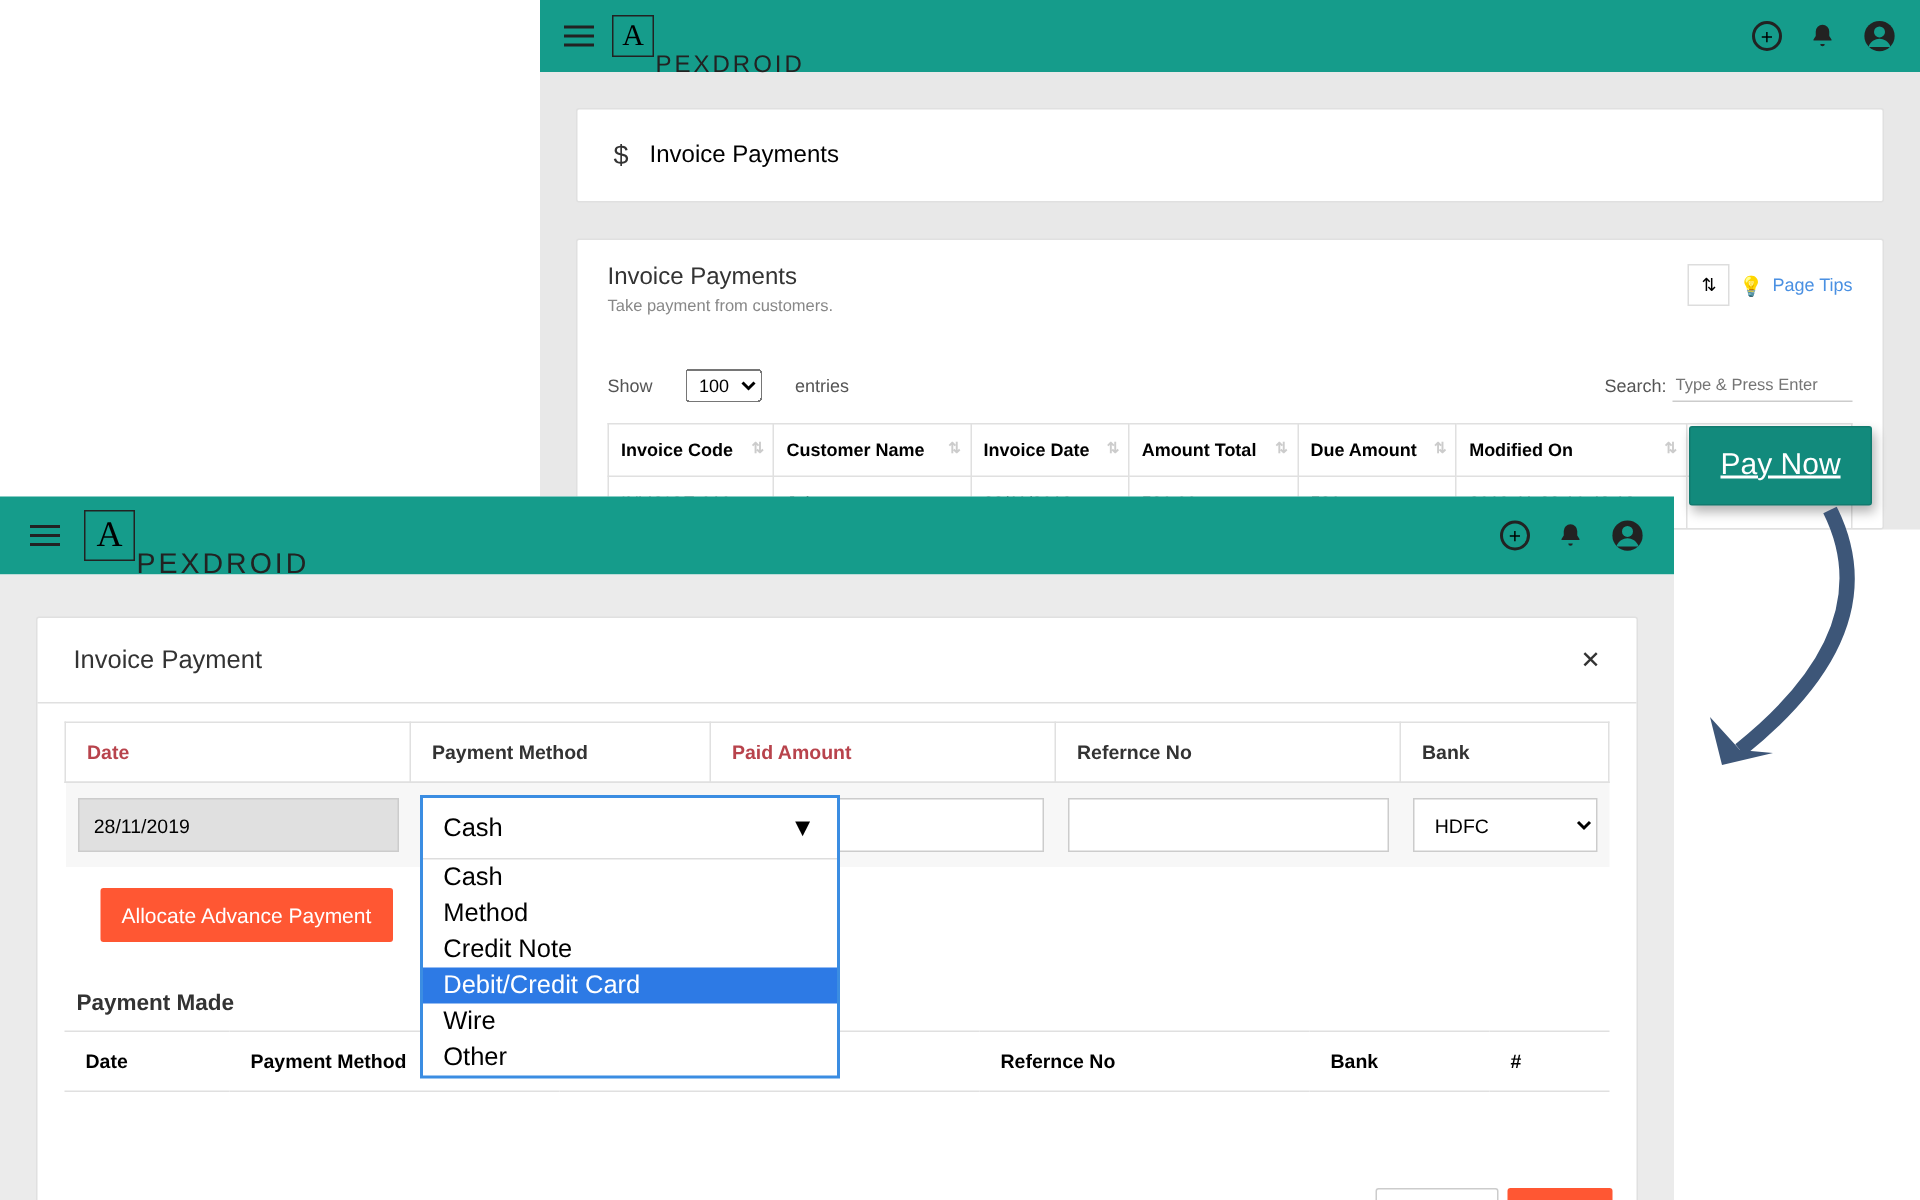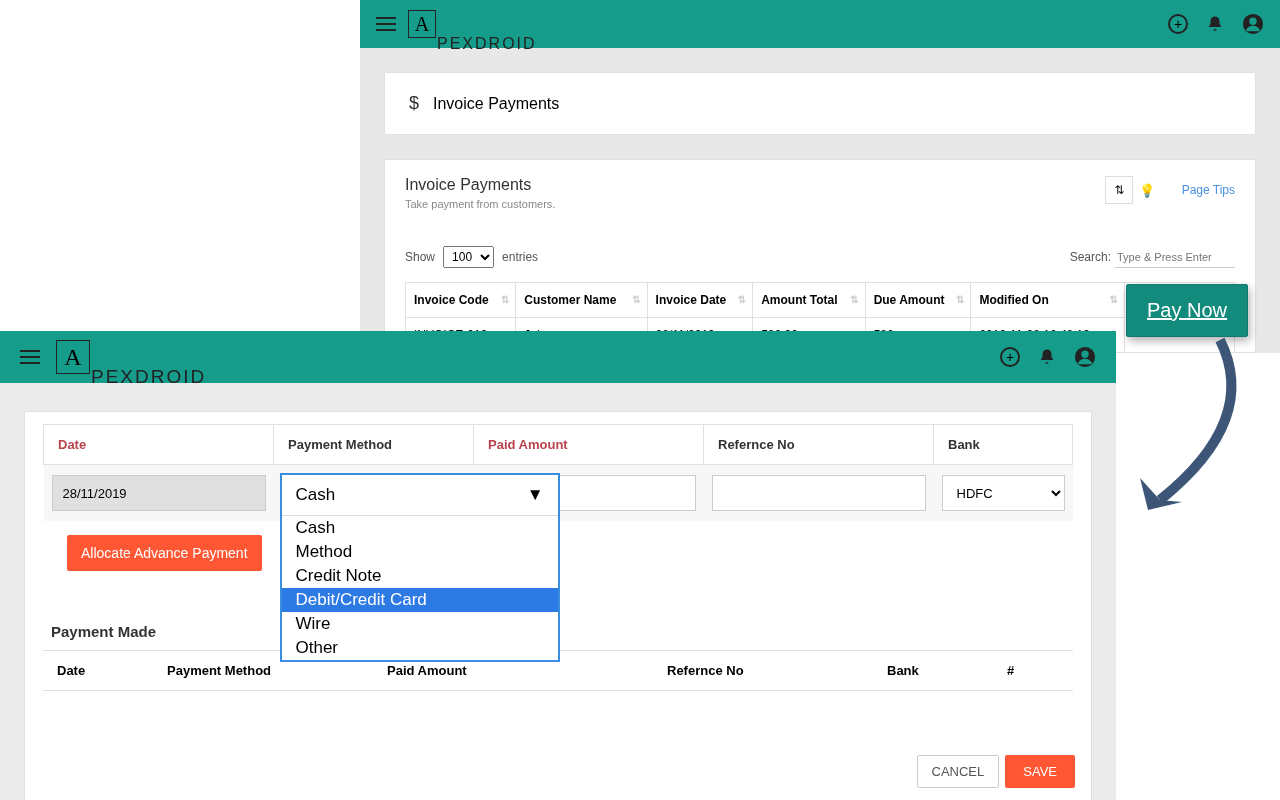--- a/index.html
+++ b/index.html
@@ -11,23 +11,23 @@
 .back-header-left { display: flex; align-items: center; gap: 12px; }
 .back-body { background: #e8e8e8; padding: 24px 24px 0; }
 .card-title { background: #fff; border: 1px solid #e0e0e0; border-radius: 2px; padding: 20px 24px; display: flex; align-items: center; gap: 14px; margin-bottom: 24px; }
 .dollar-icon { font-size: 18px; color: #333; }
 .card-main { background: #fff; border: 1px solid #e0e0e0; border-radius: 2px; padding: 16px 20px 0; }
 .card-main-header { display: flex; justify-content: space-between; align-items: flex-start; margin-bottom: 36px; }
 .section-title { font-size: 16px; color: #333; }
 .section-sub { font-size: 11px; color: #888; margin-top: 4px; }
 .page-tips { display: flex; align-items: center; gap: 6px; }
 .page-tips-btn { border: 1px solid #ddd; padding: 6px 8px; font-size: 12px; background: #fff; }
-.page-tips-link { color: #4a90e2; font-size: 12px; margin-left: 20px; }
+.page-tips-link { color: #4a90e2; font-size: 12px; }
 .table-controls { display: flex; justify-content: space-between; align-items: center; font-size: 12px; color: #555; margin-bottom: 14px; }
-.show-entries { display: flex; align-items: center; gap: 8px; }
+.show-entries { display: flex; align-items: center; gap: 22px; }
 .show-entries select { font-size: 12px; padding: 2px 4px; }
 .search-box { display: flex; align-items: center; gap: 4px; }
 .search-box input { border: none; border-bottom: 1px solid #ccc; font-size: 11px; padding: 4px 2px; width: 120px; }
 .listing-table { width: 100%; border-collapse: collapse; font-size: 12px; }
 .listing-table th { text-align: left; padding: 10px 8px; border: 1px solid #e0e0e0; font-weight: bold; font-size: 12px; position: relative; }
 .listing-table td { padding: 10px 8px; border-left: 1px solid #e0e0e0; border-right: 1px solid #e0e0e0; }
 .sort-icon { position: absolute; right: 6px; top: 50%; transform: translateY(-50%); color: #ccc; font-size: 10px; line-height: 8px; }
 
 
 .pay-now-float { position: absolute; top: 284px; left: 1126px; }
@@ -65,21 +65,21 @@
 
 .dropdown-wrap { position: relative; }
 .dropdown-open { position: absolute; top: -2px; left: -2px; width: 280px; border: 2px solid #3b8de2; background: #fff; z-index: 100; }
 .dropdown-selected { padding: 10px 14px; font-size: 17px; display: flex; justify-content: space-between; align-items: center; border-bottom: 1px solid #ddd; }
 .dropdown-list { list-style: none; }
 .dropdown-list li { padding: 2px 14px; font-size: 17px; cursor: pointer; }
 .dropdown-list li.highlighted { background: #2d7ae5; color: #fff; }
 
 .allocate-btn { background: #ff5733; color: #fff; border: none; padding: 10px 14px; font-size: 14px; margin: 14px 0 0 24px; border-radius: 2px; }
 
-.payment-made-title { font-size: 15px; font-weight: bold; color: #333; margin: 52px 0 10px 8px; }
+.payment-made-title { font-size: 15px; font-weight: bold; color: #333; margin: 32px 0 10px 8px; }
 .made-table { width: 100%; border-collapse: collapse; font-size: 13px; }
 .made-table th { text-align: left; padding: 12px 14px; border-top: 1px solid #e0e0e0; border-bottom: 1px solid #e0e0e0; font-weight: bold; }
 
 .modal-footer { display: flex; justify-content: flex-end; gap: 6px; padding: 14px 16px; margin-top: 50px; }
 .btn-cancel { background: #fff; border: 1px solid #ccc; padding: 8px 14px; font-size: 13px; color: #555; border-radius: 2px; }
 .btn-save { background: #ff5733; color: #fff; border: none; padding: 8px 18px; font-size: 13px; border-radius: 2px; }
 
 .bell-icon-svg { width: 18px; height: 18px; }
 .user-icon-svg { width: 22px; height: 22px; }
 .bulb { font-size: 13px; }
@@ -197,20 +197,24 @@
         </svg>
       <svg class="user-icon-svg" viewBox="0 0 24 24" fill="#222">
           <circle cx="12" cy="12" r="11"></circle>
           <circle cx="12" cy="9" r="4" fill="#159c8b"></circle>
           <path d="M4 20c1-4 5-6 8-6s7 2 8 6" fill="#159c8b"></path>
         </svg>
     </div>
   </div>
   <div class="front-body">
     <div class="modal-card">
+      <div class="modal-header">
+        <span class="modal-title">Invoice Payment</span>
+        <span class="close-x">✕</span>
+      </div>
       <div style="padding:0 18px">
         <table class="form-table">
           <thead>
               <tr>
             <th class="req" style="width:230px">Date</th>
             <th class="norm" style="width:200px">Payment Method</th>
             <th class="req" style="width:230px">Paid Amount</th>
             <th class="norm" style="width:230px">Refernce No</th>
             <th class="norm">Bank</th>
           </tr>

